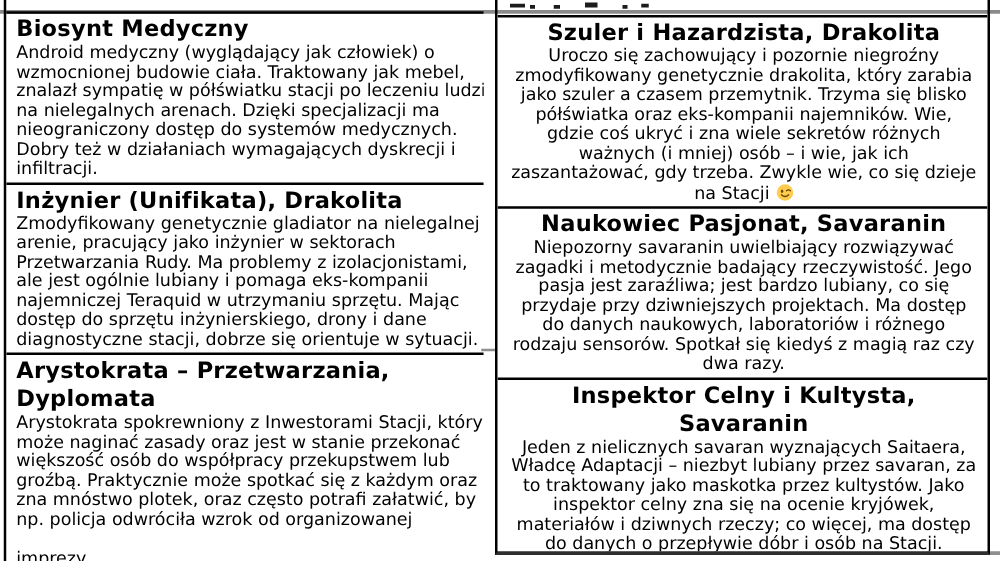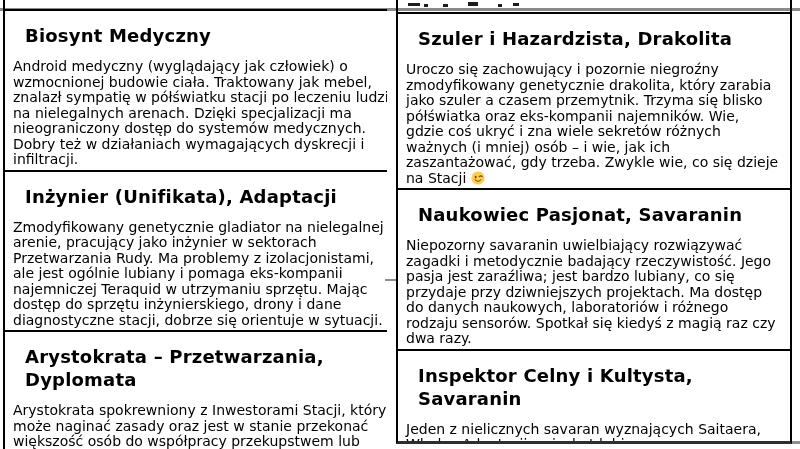--- a/index.html
+++ b/index.html
@@ -15,26 +15,27 @@
   .col-left{
     left:3px;width:384px;height:449px;
     border-left:2px solid #000;
     overflow:hidden;
   }
   .col-right{
     left:396px;width:396px;height:444px;
     border-left:2px solid #000;border-right:2px solid #000;
     border-bottom:3px solid #2e2e2e;
     overflow:hidden;
+    text-align:center;
   }
   .top-spacer-left{height:9px;}
   .top-spacer-right{height:12px;}
   .card{border-top:2px solid #000;padding:1px 6px 2px 8px;}
   .card-title{
-    margin:12px;font-size:18px;line-height:23px;font-weight:bold;
+    margin:0;font-size:18px;line-height:23px;font-weight:bold;
     letter-spacing:.2px;color:#000;
   }
   .card-body{
     margin:0;font-size:14px;line-height:15.5px;color:#000;
     white-space:pre;letter-spacing:0;
   }
   .emoji{display:inline-block;width:14px;height:14px;vertical-align:-2px;margin-left:5px;}
 </style>
 </head>
 <body>
@@ -58,21 +59,21 @@
       <p class="card-body">Android medyczny (wyglądający jak człowiek) o
 wzmocnionej budowie ciała. Traktowany jak mebel,
 znalazł sympatię w półświatku stacji po leczeniu ludzi
 na nielegalnych arenach. Dzięki specjalizacji ma
 nieograniczony dostęp do systemów medycznych.
 Dobry też w działaniach wymagających dyskrecji i
 infiltracji.</p>
     </article>
 
     <article class="card">
-      <h2 class="card-title">Inżynier (Unifikata), Adaptacji</h2>
+      <h2 class="card-title">Inżynier (Unifikata), Drakolita</h2>
       <p class="card-body">Zmodyfikowany genetycznie gladiator na nielegalnej
 arenie, pracujący jako inżynier w sektorach
 Przetwarzania Rudy. Ma problemy z izolacjonistami,
 ale jest ogólnie lubiany i pomaga eks-kompanii
 najemniczej Teraquid w utrzymaniu sprzętu. Mając
 dostęp do sprzętu inżynierskiego, drony i dane
 diagnostyczne stacji, dobrze się orientuje w sytuacji.</p>
     </article>
 
     <article class="card">

